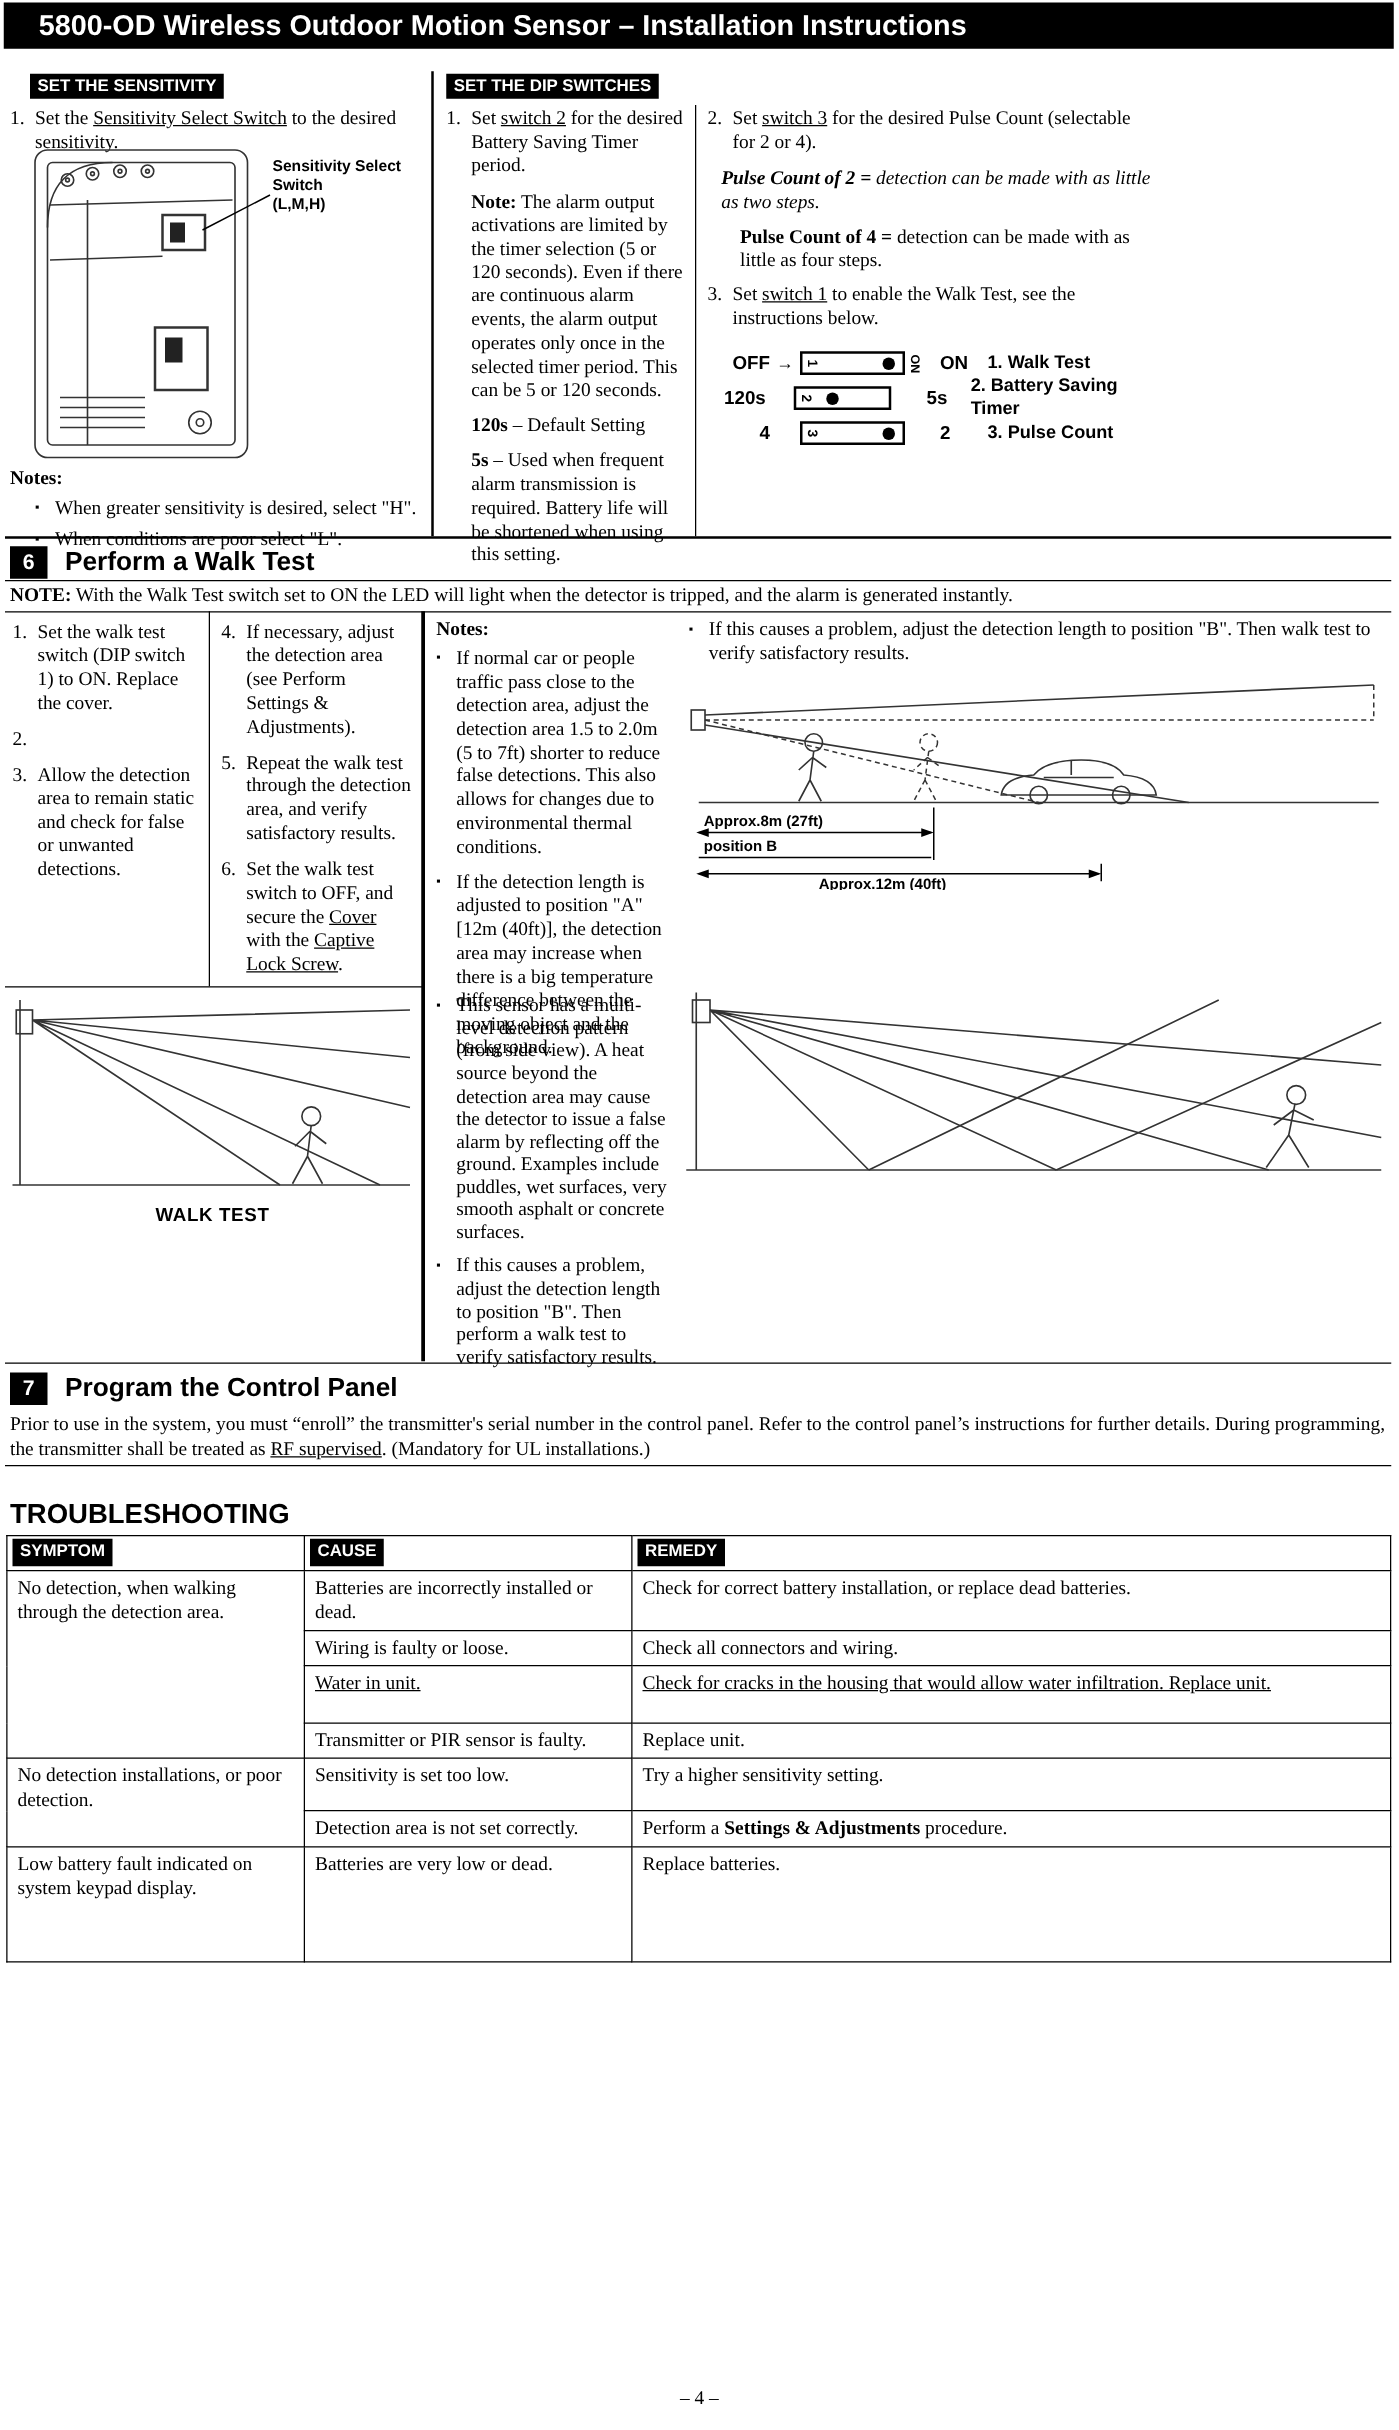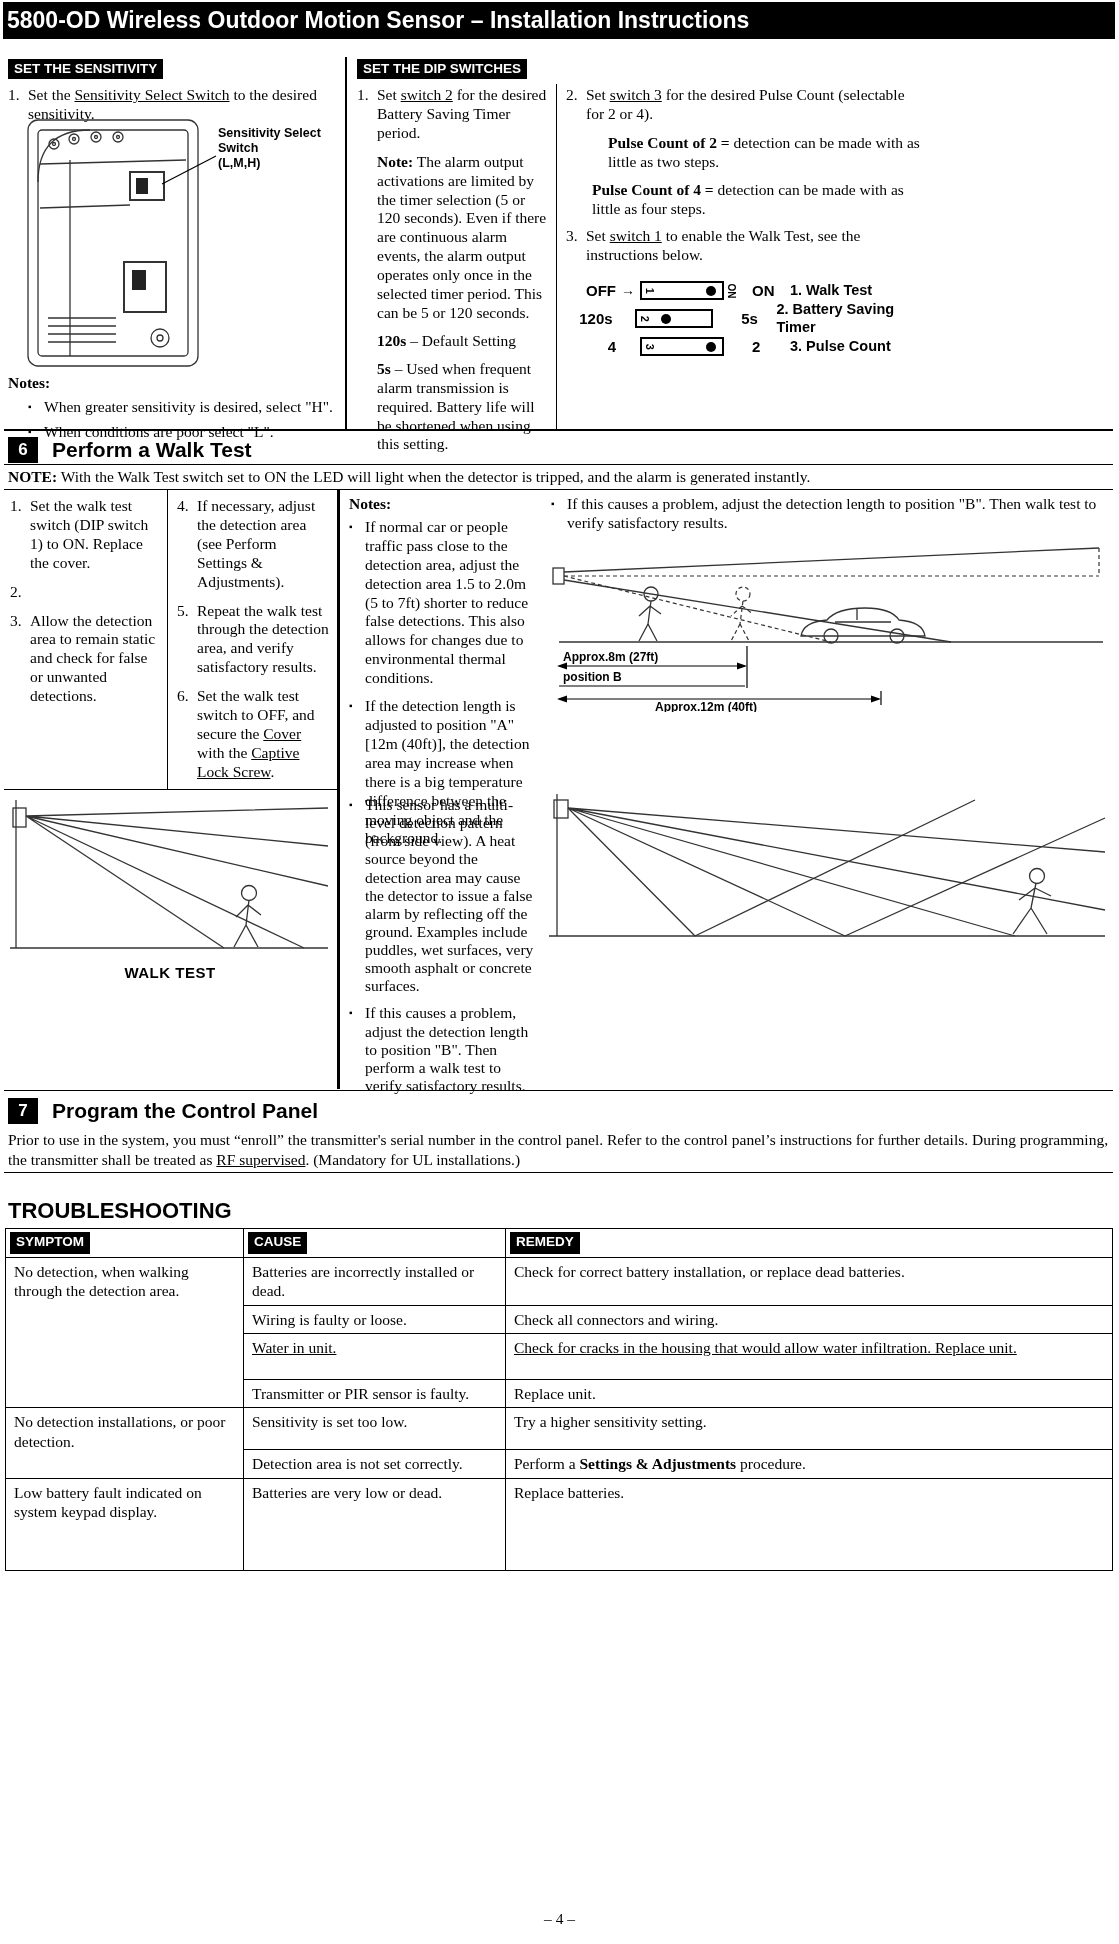--- a/index.html
+++ b/index.html
@@ -5,21 +5,21 @@
   * { box-sizing: border-box; margin: 0; padding: 0; }
   html,body { background:#fff; }
   body {
     width:1119px; height:1944px; position:relative;
     font-family:"Liberation Serif", serif; color:#000;
   }
   .abs { position:absolute; }
   #titlebar {
     left:3px; top:2px; width:1112px; height:37px; background:#000; color:#fff;
     font-family:"Liberation Sans", sans-serif; font-weight:bold; font-size:23px;
-    line-height:37px; padding-left:4px; white-space:nowrap; overflow:hidden;
+    line-height:37px; padding-left:28px; white-space:nowrap; overflow:hidden;
   }
   .chip {
     display:inline-block; background:#000; color:#fff;
     font-family:"Liberation Sans", sans-serif; font-weight:bold;
     font-size:13.5px; padding:2px 6px 3px;
   }
   .hline { background:#000; height:1px; }
   .vline { background:#000; width:1px; }
   .col { font-size:15.5px; line-height:1.22; }
   .item { display:flex; margin-bottom:10px; }
@@ -58,21 +58,21 @@
   #ts-table { border-collapse:collapse; width:1108px; font-size:15.5px; }
   #ts-table td { border:1px solid #000; vertical-align:top; padding:4px 8px; line-height:1.25; }
   #ts-table tr.hd td { padding:2px 4px 3px; }
   #footer { text-align:center; font-size:15.5px; }
 </style>
 </head>
 <body>
 
 <div id="titlebar" class="abs">5800-OD Wireless Outdoor Motion Sensor –  Installation Instructions</div>
 
-<div class="abs" style="left:8px; top:59px;"><span class="chip">SET THE SENSITIVITY</span></div>
+<div class="abs" style="left:24px; top:59px;"><span class="chip">SET THE SENSITIVITY</span></div>
 <div class="abs" style="left:357px; top:59px;"><span class="chip">SET THE DIP SWITCHES</span></div>
 
 <div class="abs vline" style="left:345px; top:57px; height:372px; width:2px;"></div>
 <div class="abs vline" style="left:556px; top:84px; height:345px;"></div>
 <div class="abs hline" style="left:4px; top:429px; width:1109px; height:2px;"></div>
 
 <div class="abs col" style="left:8px; top:86px; width:334px;">
   <div class="item">
     <span class="n">1.</span>
     <span class="t"><span>Set the </span><span class="u">Sensitivity Select Switch</span><span> to the desired sensitivity.</span></span>
@@ -132,21 +132,21 @@
   <p class="indent"><b>Note:</b><span> The alarm output activations are limited by the timer selection (5 or 120 seconds).  Even if there are continuous alarm events, the alarm output operates only once in the selected timer period.  This can be 5 or 120 seconds.</span></p>
   <p class="indent"><b>120s</b><span> – Default Setting</span></p>
   <p class="indent"><b>5s</b><span> – Used when frequent alarm transmission is required.  Battery life will be shortened when using this setting.</span></p>
 </div>
 
 <div class="abs col" style="left:566px; top:86px; width:360px;">
   <div class="item">
     <span class="n">2.</span>
     <span class="t"><span>Set </span><span class="u">switch 3</span><span> for the desired Pulse Count (selectable for 2 or 4).</span></span>
   </div>
-  <p class="indent" style="margin-left:42px;"><b>Pulse Count of 2 =</b><span> detection can be made with as little as two steps.</span></p>
+  <p class="indent" style="margin-left:11px;font-style:italic;"><b>Pulse Count of 2 =</b><span> detection can be made with as little as two steps.</span></p>
   <p class="indent" style="margin-left:26px;"><b>Pulse Count of 4 =</b><span> detection can be made with as little as four steps.</span></p>
   <div class="item">
     <span class="n">3.</span>
     <span class="t"><span>Set </span><span class="u">switch 1</span><span> to enable the Walk Test, see the instructions below.</span></span>
   </div>
 
   <div class="dipswitch">
     <div class="dip-row">
       <span class="dip-key">OFF</span>
       <span class="dip-arrow">→</span>

